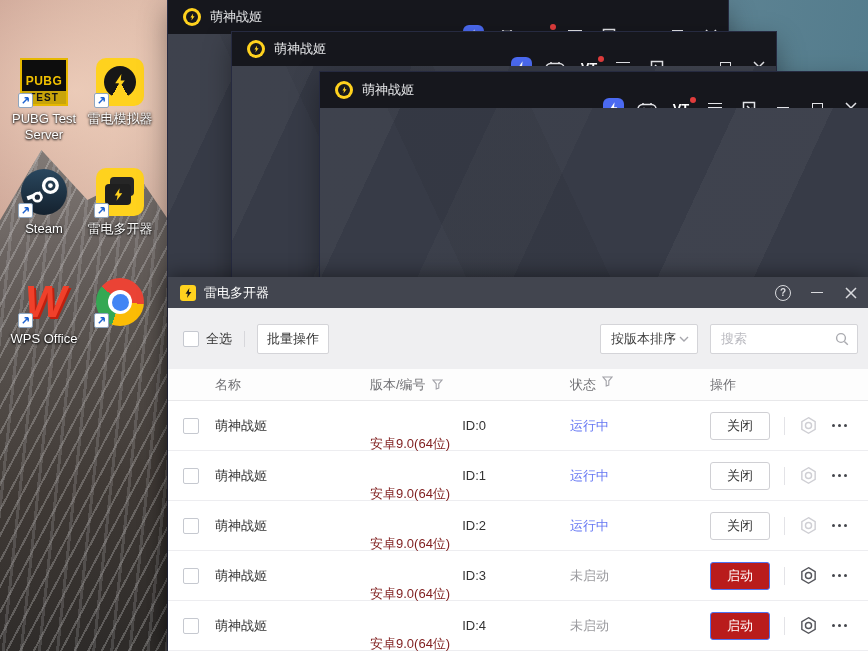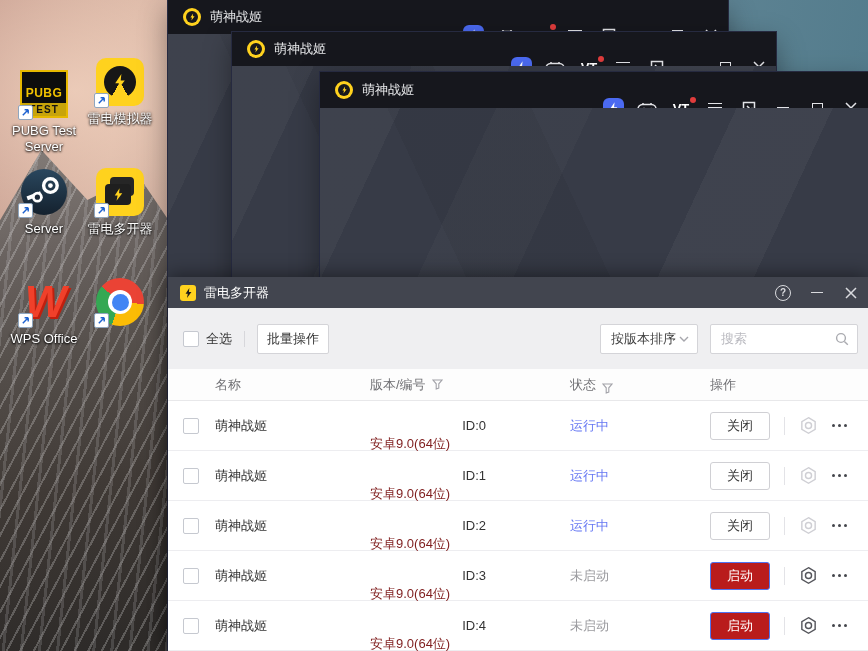--- a/index.html
+++ b/index.html
@@ -115,21 +115,21 @@
     align-items:center; padding:0 8px 0 10px; }
   .search-box input { flex:1; border:none; outline:none; font-size:13px; color:#333; min-width:0; background:transparent;
     font-family:"Liberation Sans","DejaVu Sans",sans-serif; }
   .search-box input::placeholder { color:#b9b9bf; }
 
   .tbl-header { height:32px; background:#fdfdfd; border-bottom:1px solid #e8e8ea; display:flex; align-items:center;
     font-size:13px; color:#707074; flex:0 0 auto; }
   .c1 { flex:0 0 47px; padding-left:15px; display:flex; align-items:center; }
   .c2 { flex:0 0 155px; }
   .c3 { flex:0 0 200px; display:flex; align-items:center; }
-  .c4 { flex:0 0 135px; display:flex; align-items:flex-end; }
+  .c4 { flex:0 0 135px; display:flex; align-items:flex-start; }
   .c5 { flex:1; display:flex; align-items:center; padding-left:5px; }
   .funnel { margin-left:6px; color:#a2a2a8; display:flex; }
 
   .tbl-row { height:50px; background:#fff; border-bottom:1px solid #ededf0; display:flex; align-items:center; font-size:13px; flex:0 0 auto; }
   .row-name { color:#333; }
   .row-ver { color:#7f1d1d;margin-top:36px; }
   .row-id { color:#333; margin-left:12px; }
   .status-running { color:#6577f3; }
   .status-stopped { color:#9b9b9f; }
   .act-btn { width:60px; height:28px; border-radius:3px; font-size:13px; display:flex; align-items:center; justify-content:center; }
@@ -148,21 +148,21 @@
 
 <div class="wallpaper">
   <div class="wp-sky"></div>
   <div class="wp-haze"></div>
   <div class="wp-mountain"></div>
   <div class="wp-snow"></div>
 </div>
 
 <div class="desktop-icons">
 
-  <div class="dicon" style="left:2px; top:70px;">
+  <div class="dicon" style="left:2px; top:58px;">
     <div class="art">
       <div class="pubg-art">
         <div class="pubg-word">PUBG</div>
         <div class="pubg-strip">TEST</div>
       </div>
       <span class="shortcut-arrow">
         <svg viewBox="0 0 10 10">
             <path d="M2 8 L8 2 M8 2 H4 M8 2 V6" stroke="#1e62d0" stroke-width="1.6" fill="none"></path>
           </svg>
       </span>
@@ -203,21 +203,21 @@
         <path d="M3.6 15.2 L10.4 12.6" stroke="#fff" stroke-width="2"></path>
         <circle cx="8.7" cy="14.6" r="2.7" fill="#fff"></circle>
         <circle cx="8.7" cy="14.6" r="1.3" fill="#1b2838"></circle>
       </svg>
       <span class="shortcut-arrow">
         <svg viewBox="0 0 10 10">
             <path d="M2 8 L8 2 M8 2 H4 M8 2 V6" stroke="#1e62d0" stroke-width="1.6" fill="none"></path>
           </svg>
       </span>
     </div>
-    <div class="dlabel">Server</div>
+    <div class="dlabel">Steam</div>
   </div>
 
   <div class="dicon" style="left:78px; top:168px;">
     <div class="art">
       <div class="ldm-art">
         <div class="ldm-back"></div>
         <div class="ldm-front">
           <svg viewBox="0 0 10 14">
               <path d="M6.2 0 L0.8 8 H4 L2.8 14 L9.2 5.6 H5.6 Z" fill="currentColor"></path>
             </svg>

